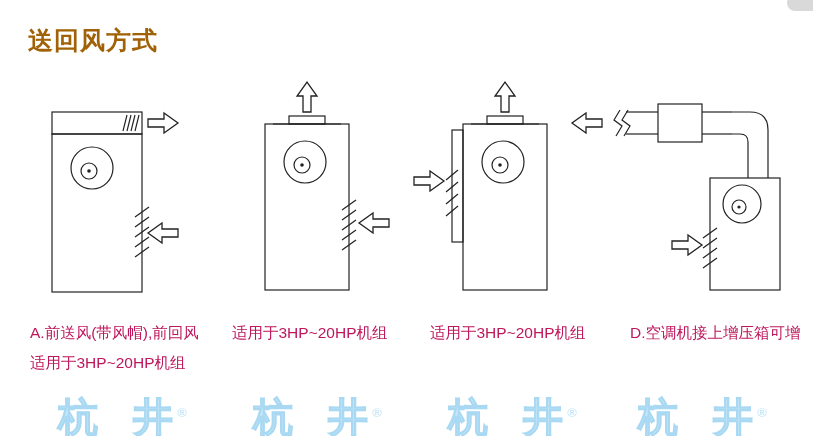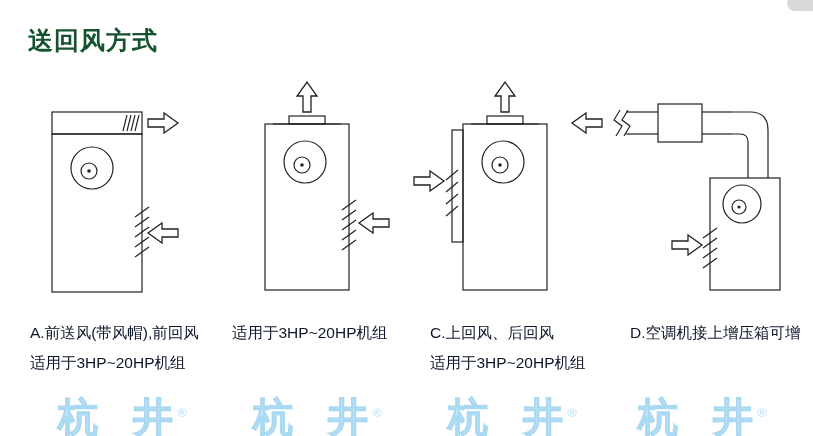--- a/index.html
+++ b/index.html
@@ -1,35 +1,35 @@
 <!DOCTYPE html>
 <html><head>
 <meta charset="utf-8">
 <style>
   html,body{margin:0;padding:0;}
   body{font-family:"Liberation Sans","DejaVu Sans",sans-serif;background:#fff;}
   .page{position:relative;width:813px;height:436px;background:#fff;overflow:hidden;}
   .page-title{position:absolute;left:28px;top:24px;font-size:25px;font-weight:bold;letter-spacing:1px;}
   .corner-decoration{position:absolute;right:-8px;top:-5px;width:34px;height:16px;background:#d9d9d9;border-radius:8px;}
   .diagram{position:absolute;}
-  .caption{position:absolute;width:215px;font-size:15.5px;color:#0f172a;line-height:30px;}
+  .caption{position:absolute;width:215px;font-size:15.5px;color:#be185d;line-height:30px;}
   .caption div{white-space:nowrap;}
   .watermark{position:absolute;top:390px;font-size:40px;font-weight:bold;color:#c8e7f8;-webkit-text-stroke:1px #a9d9f2;letter-spacing:12px;white-space:nowrap;}
   .watermark sup{font-size:13px;letter-spacing:0;-webkit-text-stroke:0;vertical-align:14px;margin-left:-8px;}
   svg{display:block;overflow:visible;}
   .ln{stroke:#222;stroke-width:1.2;fill:none;}
   .arrow{fill:#fff;stroke:#222;stroke-width:1.3;stroke-linejoin:miter;}
   .dot{fill:#222;stroke:none;}
 </style>
 </head>
 <body>
 
 <div class="page">
 
-  <div class="page-title" style="color: #14532d;">送回风方式</div>
+  <div class="page-title" style="color: #a16207;">送回风方式</div>
   <div class="corner-decoration"></div>
 
   <div class="diagram" style="left:30px;top:82px;">
     <svg width="190" height="235" viewBox="0 0 190 235">
       <rect class="ln" x="22" y="30" width="90" height="22"></rect>
       <rect class="ln" x="22" y="52" width="90" height="158"></rect>
       <g class="ln">
         <line x1="93" y1="49" x2="97" y2="33"></line>
           <line x1="97" y1="49" x2="101" y2="33"></line>
         <line x1="101" y1="49" x2="105" y2="33"></line>
@@ -147,21 +147,20 @@
   </div>
 
   <div class="caption" style="left:30px;top:318px;">
     <div>A.前送风(带风帽),前回风</div>
     <div>适用于3HP~20HP机组</div>
   </div>
   <div class="caption" style="left:232px;top:318px;">
     <div>适用于3HP~20HP机组</div>
   </div>
   <div class="caption" style="left:430px;top:318px;">
-    <div>C.上回风、后回风</div>
     <div>适用于3HP~20HP机组</div>
   </div>
   <div class="caption" style="left:586px;top:318px;margin-left:44px;">
     <div>D.空调机接上增压箱可增</div>
   </div>
 
   <div class="watermark" style="left: 58px; color: rgb(200, 231, 248);"><span>杭 井</span><sup>®</sup></div>
   <div class="watermark" style="left: 253px; color: rgb(200, 231, 248);"><span>杭 井</span><sup>®</sup></div>
   <div class="watermark" style="left: 448px; color: rgb(200, 231, 248);"><span>杭 井</span><sup>®</sup></div>
   <div class="watermark" style="left: 638px; color: rgb(200, 231, 248);"><span>杭 井</span><sup>®</sup></div>

